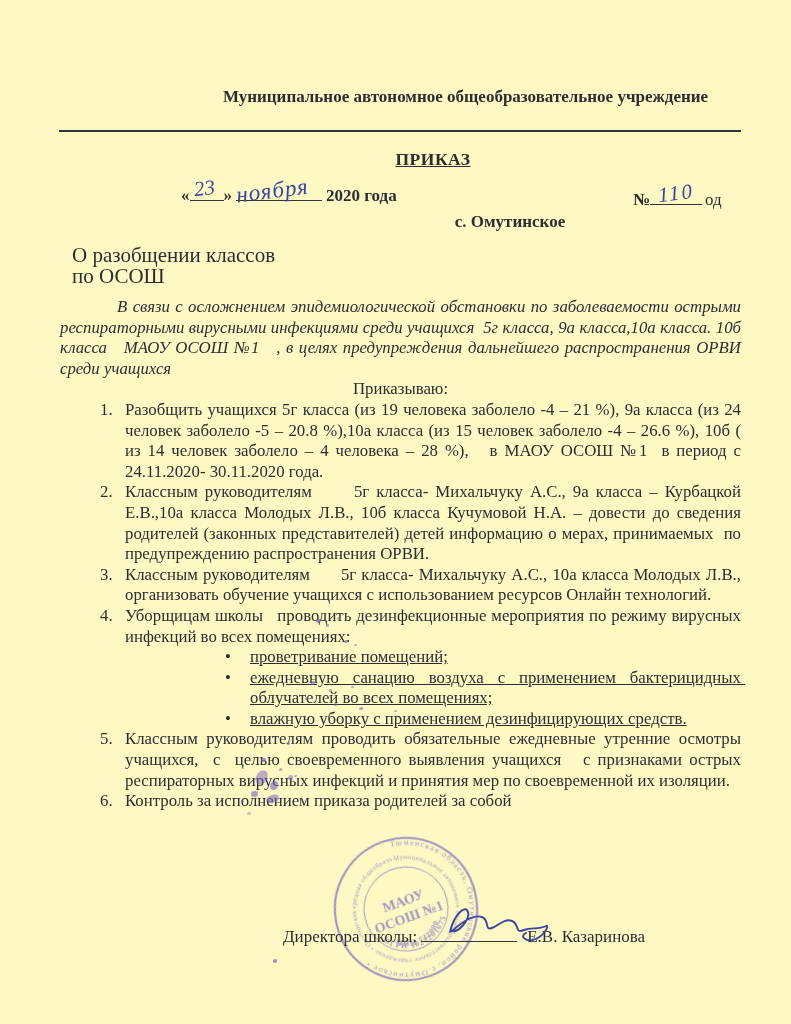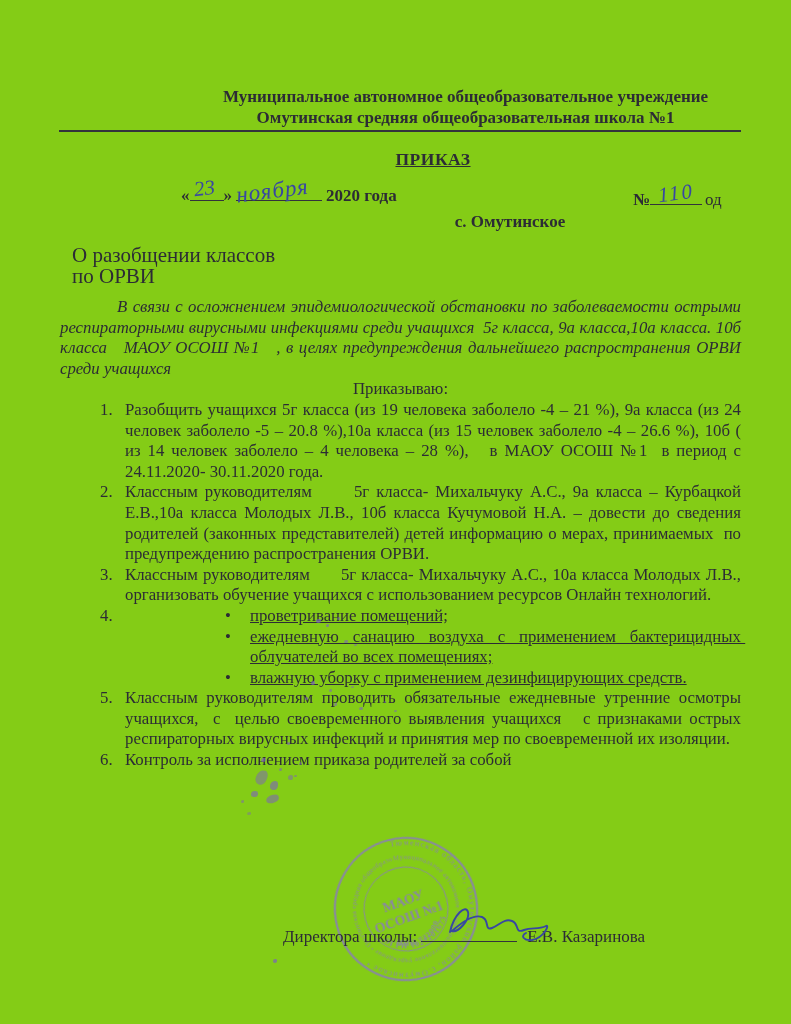--- a/index.html
+++ b/index.html
@@ -1,18 +1,18 @@
 <!DOCTYPE html>
 <html><head>
 <meta charset="utf-8">
 <style>
   html,body { margin:0; padding:0; background:#e8e8e8; }
   .page {
     position:relative; width:791px; height:1024px; margin:0 auto;
-    background:#84cc16; overflow:hidden;
+    background:#fef9c3; overflow:hidden;
     font-family:"Liberation Serif", serif; color:#2c2c35;
   }
   
   .org-header {
     position:absolute; top:86px; left:148px; right:8px;
     text-align:center; font-weight:bold; font-size:17px; line-height:21px;
   }
   .header-rule { position:absolute; top:130px; left:59px; width:682px; border-top:2px solid #33333c; }
   .doc-title { position:absolute; top:149px; left:85px; right:10px; text-align:center; font-weight:bold; font-size:17.5px; letter-spacing:.5px;text-decoration:underline; }
 
@@ -61,35 +61,34 @@
   
   .ink { position:absolute; background:#7b5fc0; border-radius:62% 38% 55% 45%; z-index:3; pointer-events:none; }
 </style>
 </head>
 <body>
 
 <div class="page">
 
   <div class="org-header">
     <div>Муниципальное автономное общеобразовательное учреждение</div>
-    <div>Омутинская средняя общеобразовательная школа №1</div>
   </div>
   <div class="header-rule"></div>
 
   <div class="doc-title">ПРИКАЗ</div>
 
   <div class="date-line"><span>«</span><span class="blank blank-day"><span class="hand hand-day">23</span></span><span>»</span><span class="blank blank-month"><span class="hand hand-month">ноября</span></span><span>2020  года</span></div>
 
   <div class="number-line"><span>№</span><span class="blank blank-num"><span class="hand hand-num">110</span></span><span class="num-suffix">од</span></div>
 
   <div class="place-line">с. Омутинское</div>
 
   <div class="subject">
     <div>О разобщении классов</div>
-    <div>по ОРВИ</div>
+    <div>по ОСОШ</div>
   </div>
 
   <div class="body-block">
     <p class="intro">В связи с осложнением эпидемиологической обстановки по заболеваемости острыми респираторными вирусными инфекциями среди учащихся  5г класса, 9а класса,10а класса. 10б класса   МАОУ ОСОШ №1   , в целях предупреждения дальнейшего распространения ОРВИ среди учащихся</p>
     <p class="lead">Приказываю:</p>
 
     <div class="item">
       <span class="inum">1.</span>
       <div class="icol">
           <div class="itext">Разобщить учащихся 5г класса (из 19 человека заболело -4 – 21 %), 9а класса (из 24 человек заболело -5 – 20.8 %),10а класса (из 15 человек заболело -4 – 26.6 %), 10б ( из 14 человек заболело – 4 человека – 28 %),   в МАОУ ОСОШ №1  в период с 24.11.2020- 30.11.2020 года.</div>
@@ -103,20 +102,21 @@
     </div>
     <div class="item">
       <span class="inum">3.</span>
       <div class="icol">
           <div class="itext">Классным руководителям      5г класса- Михальчуку А.С., 10а класса Молодых Л.В.,    организовать обучение учащихся с использованием ресурсов Онлайн технологий.</div>
         </div>
     </div>
     <div class="item">
       <span class="inum">4.</span>
       <div class="icol">
+        <div class="itext">Уборщицам школы   проводить дезинфекционные мероприятия по режиму вирусных инфекций во всех помещениях:</div>
         <div class="brow">
           <span class="dot">•</span>
           <div class="btext">проветривание помещений;</div>
         </div>
         <div class="brow">
           <span class="dot">•</span>
           <div class="btext">ежедневную санацию воздуха с применением бактерицидных облучателей во всех помещениях;</div>
         </div>
         <div class="brow">
           <span class="dot">•</span>

